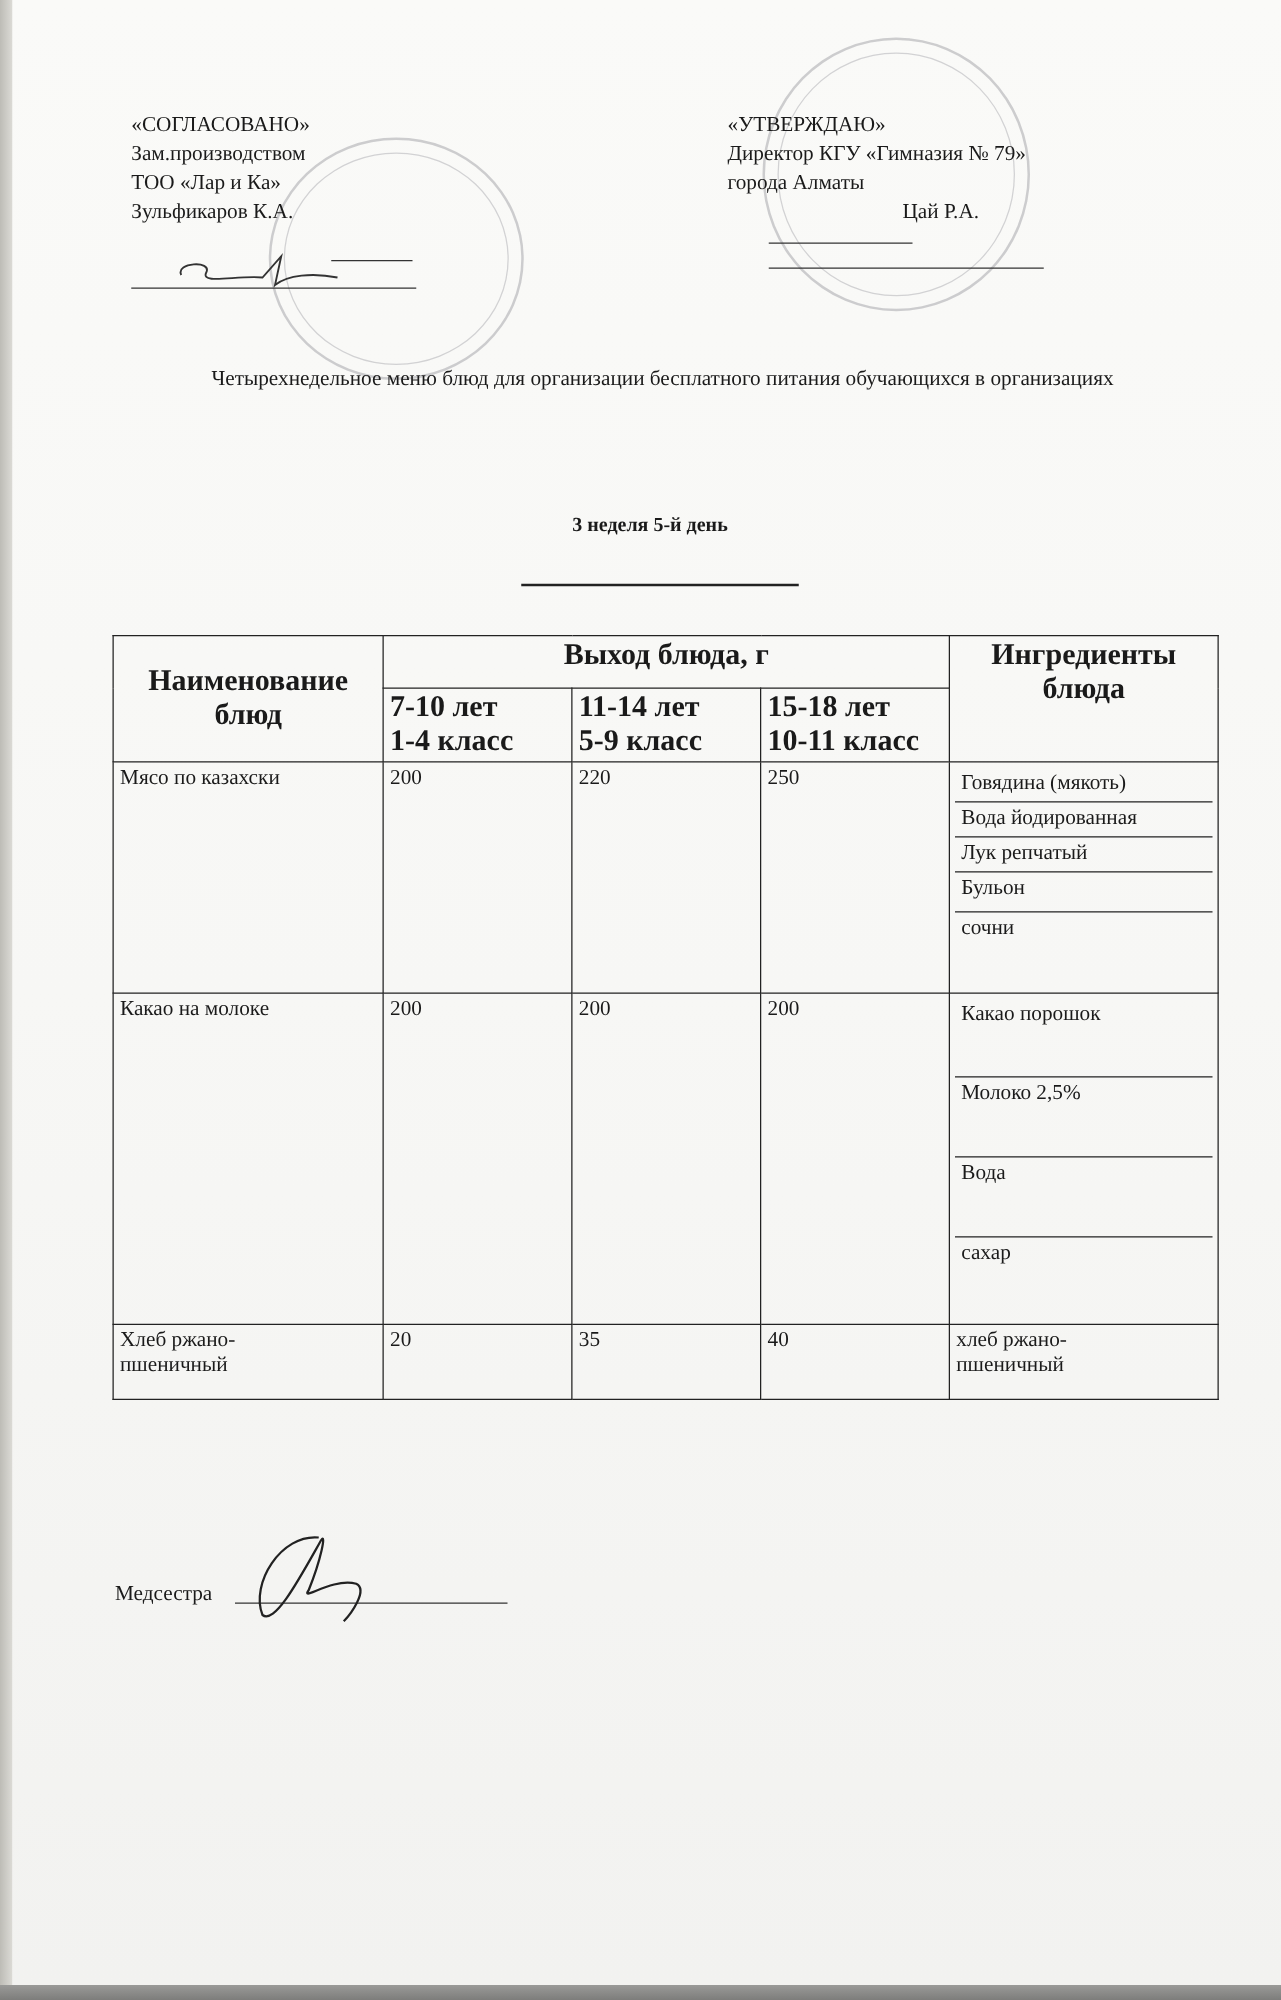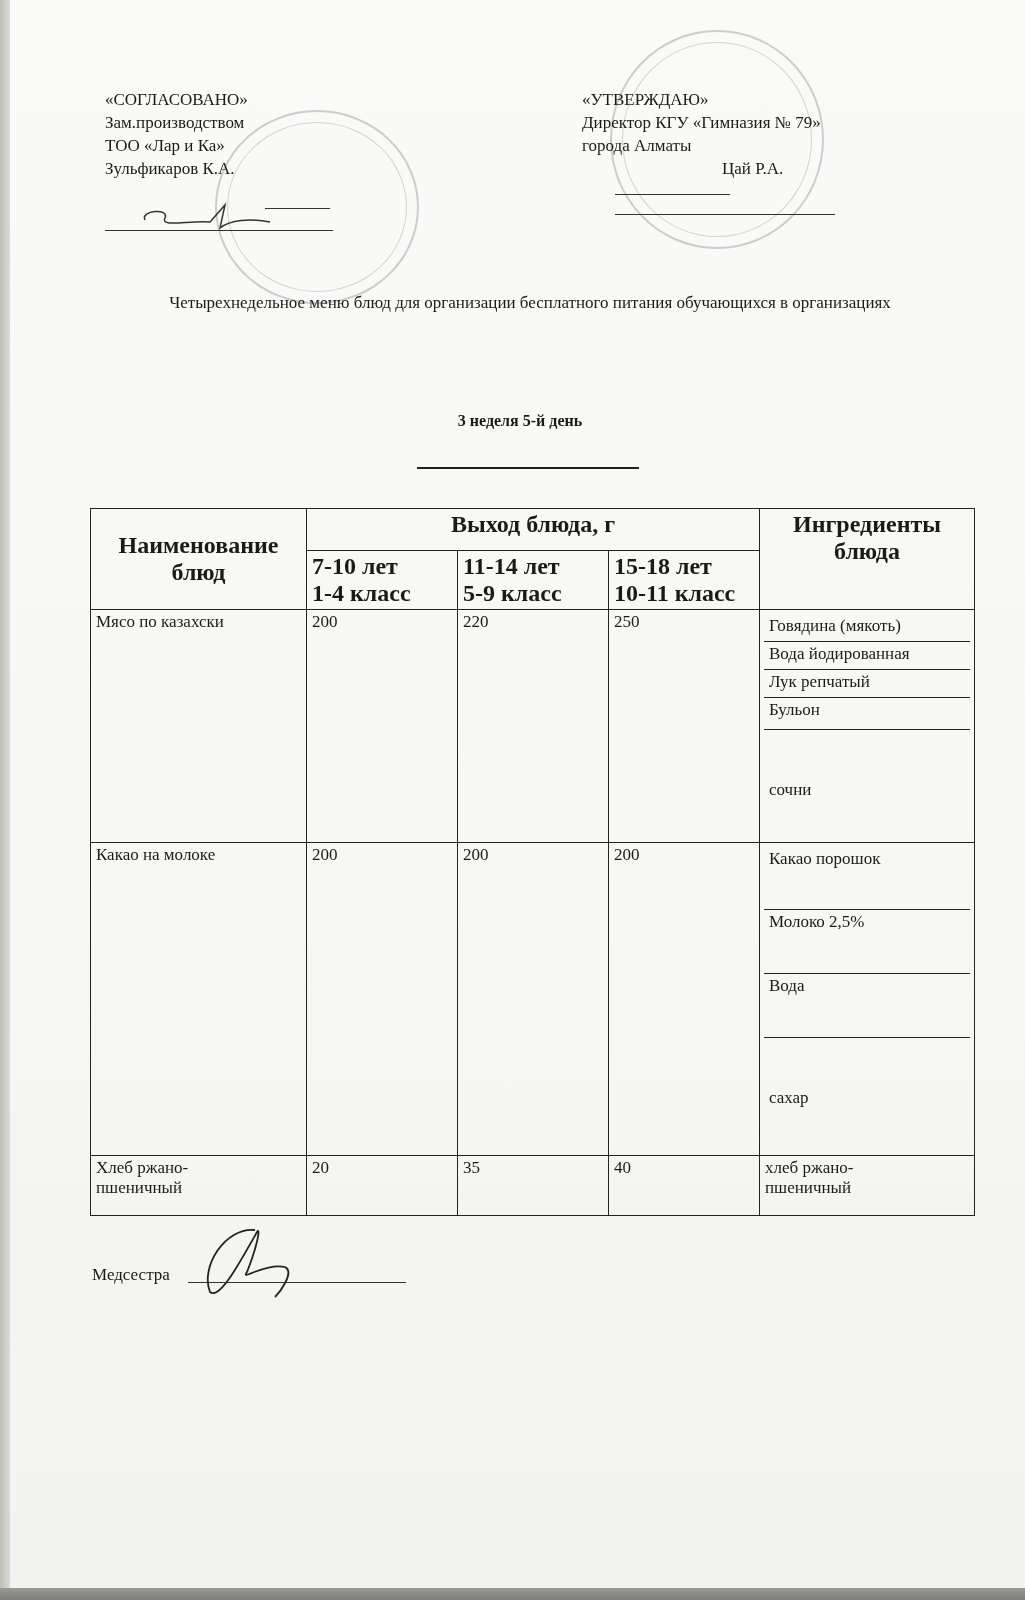--- a/index.html
+++ b/index.html
@@ -41,21 +41,21 @@
     border-collapse: collapse; font-size: 17px;
   }
   table.menu td, table.menu th {
     border: 1px solid #222; vertical-align: top; padding: 2px 5px; text-align: left;
   }
   table.menu th { font-weight: bold; font-size: 24px; }
   th.center { text-align: center !important; }
   .c1 { width: 180px; } .c2, .c3, .c4 { width: 140px; }
   td.ing { padding: 4px !important; }
   .ing-cell { padding: 2px 5px; border-bottom: 1px solid #222; box-sizing: border-box; }
-  .ing-cell:last-child { border-bottom: none; margin-top: 48px; }
+  .ing-cell:last-child { border-bottom: none; }
   .sig { position: absolute; }
   .nurse { position: absolute; left: 92px; top: 1265px; font-size: 17px; }
   .nurse-line { position: absolute; left: 188px; top: 1282px; width: 218px; border-top: 1px solid #333; }
 </style>
 </head>
 <body>
 
 <div class="left-edge"></div>
 <div class="page"></div>
 <div class="bottom-edge"></div>

